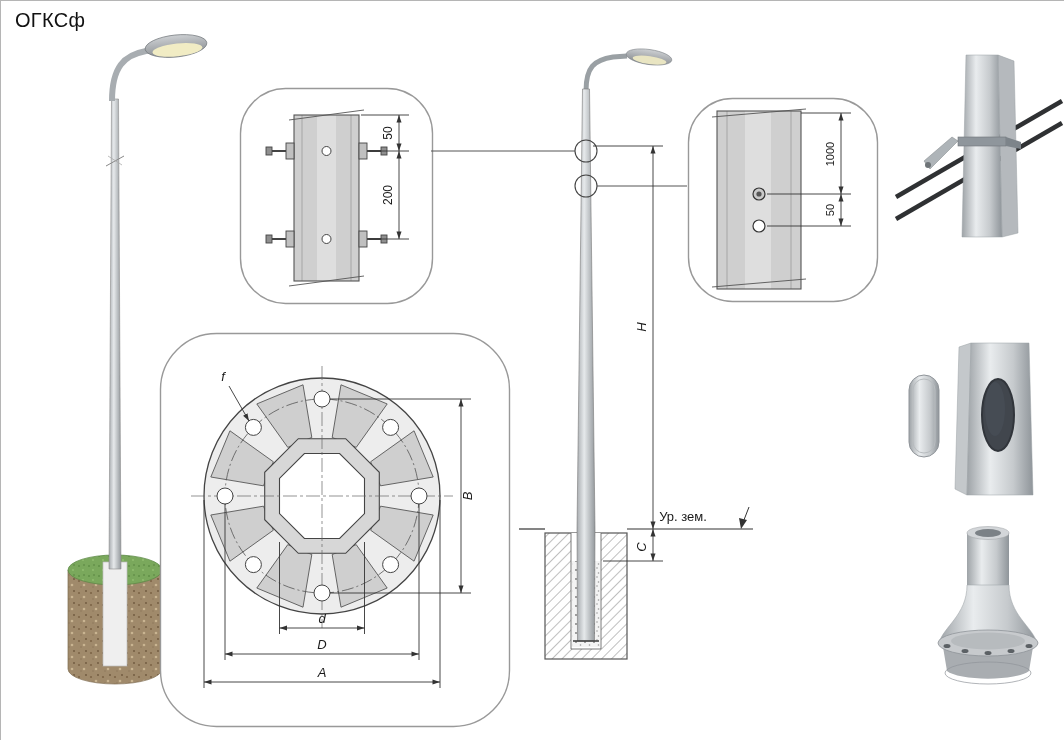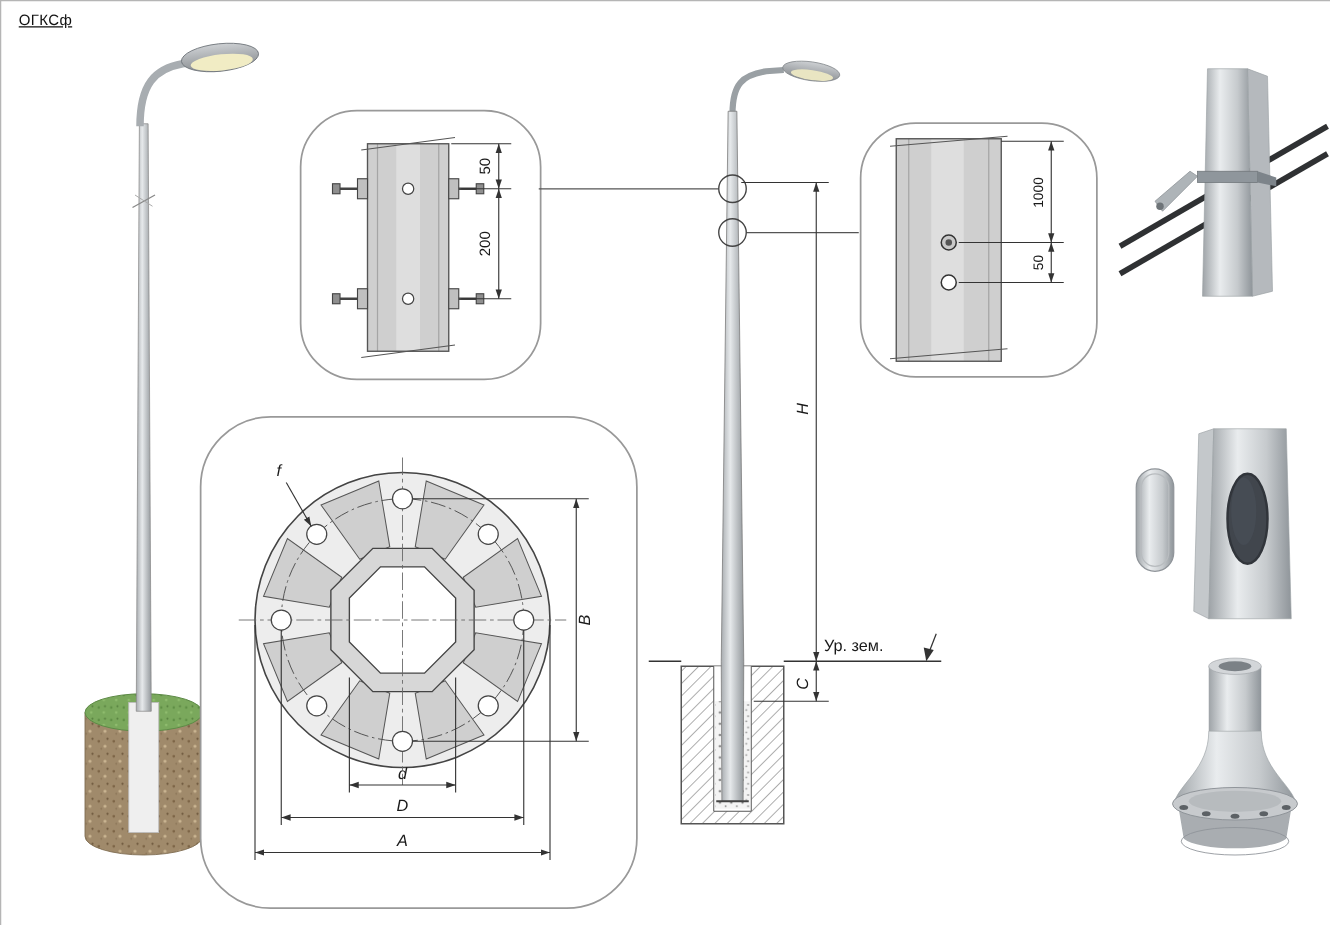--- a/index.html
+++ b/index.html
@@ -1,19 +1,19 @@
 <!DOCTYPE html>
 <html><head>
 <meta charset="utf-8">
 <style>
   html,body{margin:0;padding:0;background:#fff;}
   .canvas{position:relative;width:1064px;height:740px;background:#fff;border:1px solid #b5b5b5;
           font-family:"Liberation Sans",sans-serif;overflow:hidden;}
   .abs{position:absolute;}
-  .title{position:absolute;left:14px;top:8px;font-size:12px;color:#111;letter-spacing:.3px;text-decoration:underline;}
+  .title{position:absolute;left:14px;top:8px;font-size:20px;color:#111;letter-spacing:.3px;}
   svg text{font-family:"Liberation Sans",sans-serif;fill:#1a1a1a;font-size:12px;}
   svg text.dimletter{font-style:italic;font-size:13px;}
   .thin{stroke:#333;stroke-width:.9;}
 </style>
 </head>
 <body>
 
 <div class="canvas">
 
   <svg width="0" height="0" style="position:absolute">

